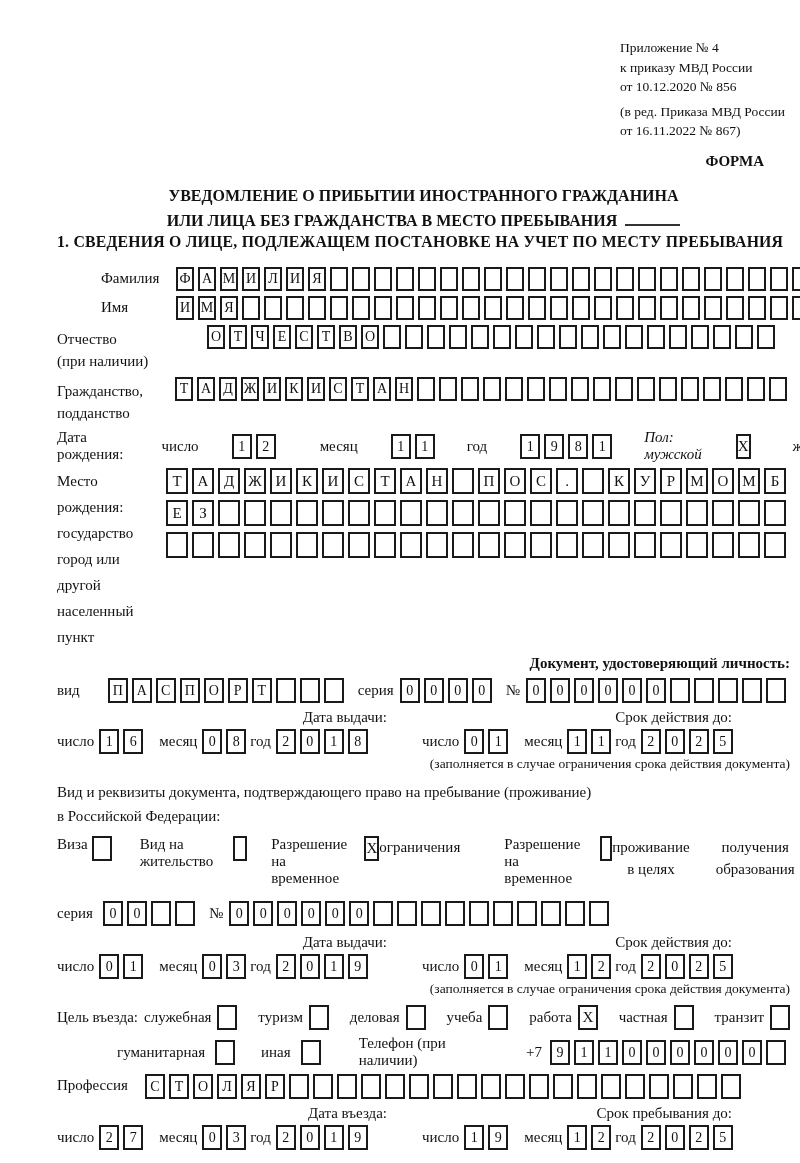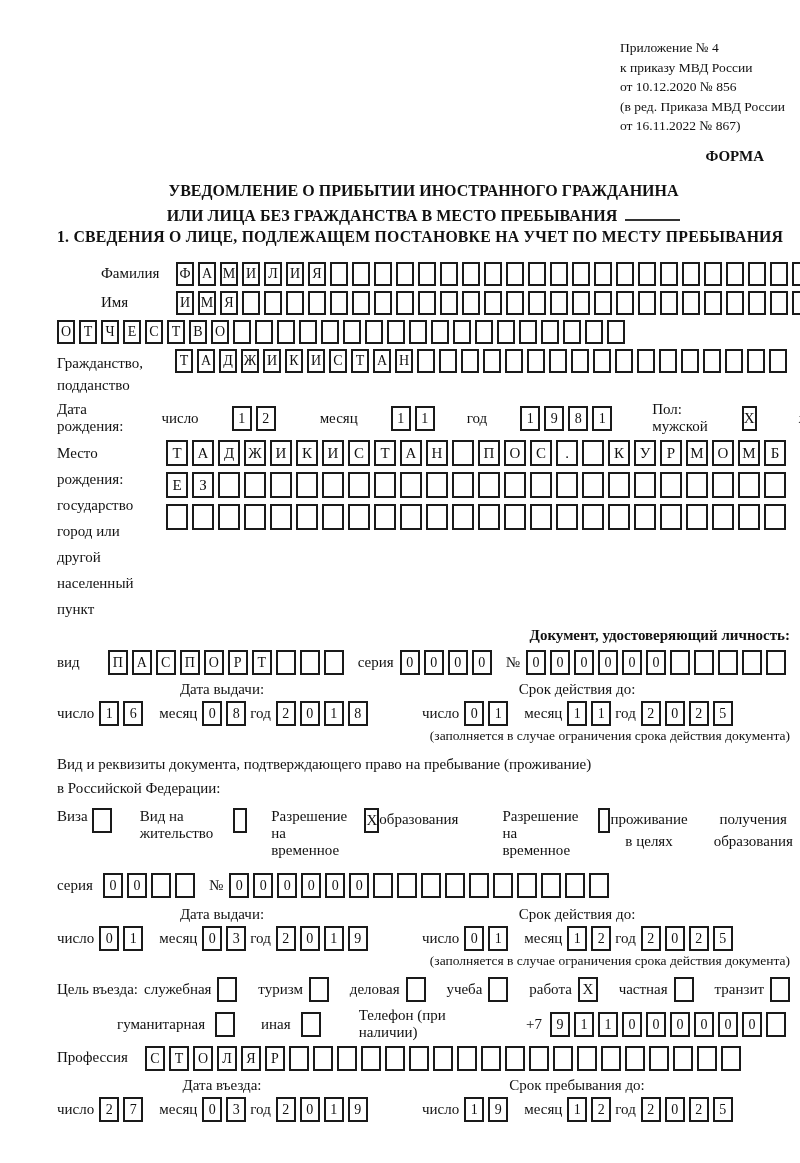--- a/index.html
+++ b/index.html
@@ -3,21 +3,21 @@
 <meta charset="utf-8">
 <style>
   * { margin:0; padding:0; box-sizing:border-box; }
   html,body { background:#ffffff; }
   body { width:800px; height:1163px; overflow:hidden; color:#111;
          font-family:"Liberation Serif","DejaVu Serif",serif; }
   .page { width:800px; height:1163px; padding:38px 10px 0 57px; }
 
   
   .appendix { margin-left:563px; font-size:13.5px; line-height:1.45; }
-  .appendix .rev { }
+  .appendix .rev { margin-top:5px; }
   .forma { text-align:right; padding-right:26px; font-weight:bold; font-size:15px; margin-top:12px; }
   .title { text-align:center; font-weight:bold; font-size:16px; line-height:1.55; margin-top:14px; }
   .blank { display:inline-block; width:55px; border-bottom:2px solid #333; height:0.9em; margin-left:8px; }
   .sec { font-weight:bold; font-size:15.8px; margin-bottom:16px; letter-spacing:0.2px; }
 
   
   .frow { display:flex; align-items:flex-start; margin-bottom:5px; font-size:15px; }
   .lbl { flex:0 0 auto; padding-top:3px; }
   .lbl2 div { line-height:22px; }
   .w75  { width:75px;margin-left:44px; }
@@ -37,21 +37,21 @@
   .two-col { display:flex; align-items:flex-start; margin-bottom:5px; font-size:15px; }
   .lblcol div { line-height:26px; }
   .boxrows .boxes { margin-bottom:6px; }
 
   .center-bold { text-align:right; font-weight:bold; font-size:15px; margin:4px 0 6px 0; }
 
   
   .dgrid { display:flex; margin-bottom:2px; font-size:15px; }
   .dcol { width:330px; }
   .dcol.right { margin-left:35px; width:350px; }
-  .dhead { text-align:center; margin-bottom:3px; }
+  .dhead { text-align:right; margin-bottom:3px; }
   .dcol.right .dhead { padding-right:40px; }
   .dline { display:flex; align-items:center; }
   .dl { margin-right:5px; }
   .dsp { margin-left:12px; }
   .note { text-align:right; font-size:13.5px; margin:2px 0 8px 0; }
 
   
   .intro { font-size:15px; line-height:1.6; }
   .opts { display:flex; align-items:flex-start; margin:8px 0 14px 0; font-size:15px; }
   .opt { display:flex; align-items:flex-start; }
@@ -163,20 +163,24 @@
         <span class="bx"></span>
         <span class="bx"></span>
         <span class="bx"></span>
         <span class="bx"></span>
         <span class="bx"></span>
         <span class="bx"></span>
       </span>
   </div>
 
   <div class="frow">
+    <span class="lbl w150 lbl2">
+      <div>Отчество</div>
+      <div>(при наличии)</div>
+    </span>
     <span class="boxes">
         <span class="bx">О</span>
         <span class="bx">Т</span>
         <span class="bx">Ч</span>
         <span class="bx">Е</span>
         <span class="bx">С</span>
         <span class="bx">Т</span>
         <span class="bx">В</span>
         <span class="bx">О</span>
         <span class="bx"></span>
@@ -249,21 +253,21 @@
         <span class="bx">1</span>
         <span class="bx">1</span>
       </span>
     <span class="dl">год</span>
     <span class="boxes md">
         <span class="bx">1</span>
         <span class="bx">9</span>
         <span class="bx">8</span>
         <span class="bx">1</span>
       </span>
-    <span style="margin-left:8px;">Пол: мужской</span>
+    <span style="font-style:italic;">Пол: мужской</span>
     <span class="cb">X</span>
     <span style="margin-left:14px;">женский</span>
     <span class="cb" style="margin-left:12px;"></span>
   </div>
 
   <div class="two-col">
     <div class="lblcol" style="width:112px;">
       <div>Место рождения:</div>
       <div>государство</div>
       <div>город или другой</div>
@@ -450,21 +454,21 @@
     </div>
     <div class="opt gap28">
       <span>Вид на жительство</span>
       <span class="cb" style="margin-left:14px;"></span>
     </div>
     <div class="optstack gap24">
       <div class="optrow">
         <span>Разрешение на временное</span>
         <span class="cb" style="margin-left:12px;">X</span>
       </div>
-      <div class="optc">образования</div>
+      <div class="optc">ограничения</div>
     </div>
     <div class="optstack gap18">
       <div class="optrow">
         <span>Разрешение на временное</span>
         <span class="cb" style="margin-left:12px;"></span>
       </div>
       <div class="optc">проживание в целях</div>
       <div class="optc">получения образования</div>
     </div>
   </div>

